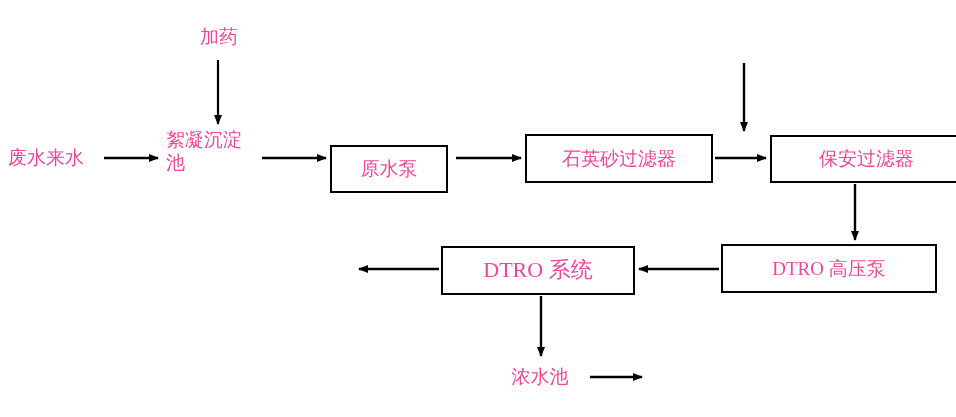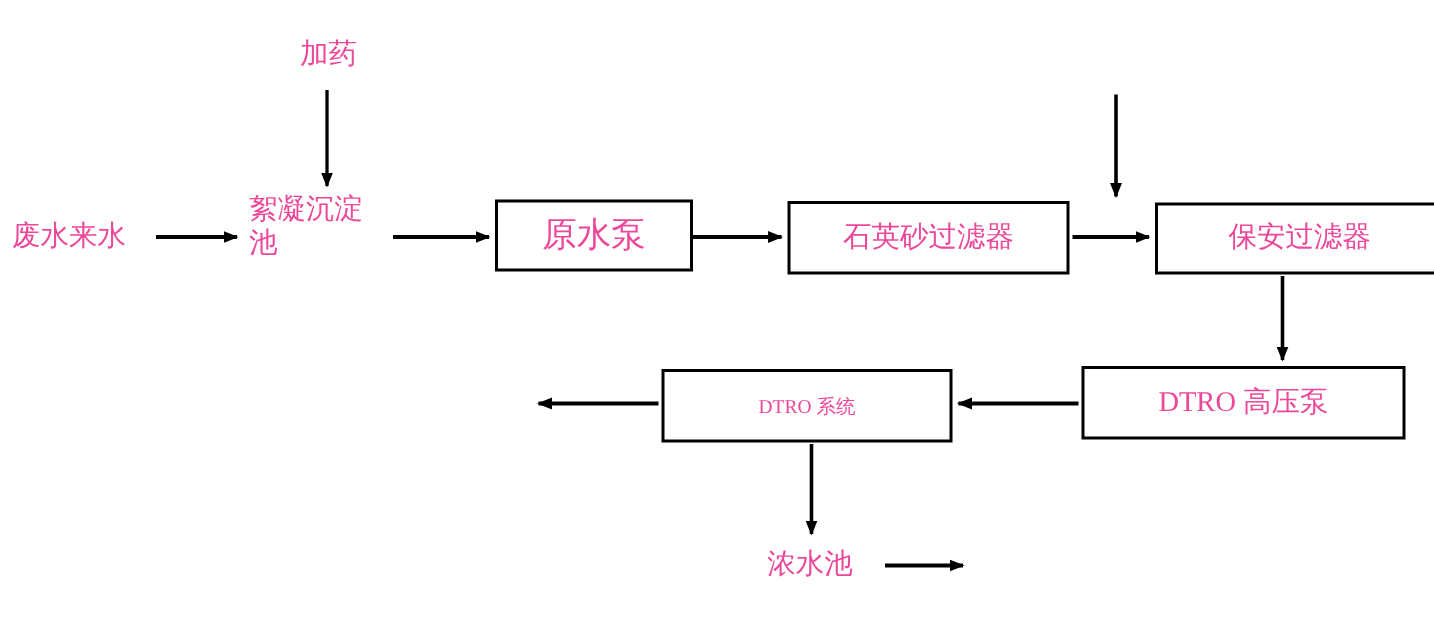--- a/index.html
+++ b/index.html
@@ -111,38 +111,38 @@
 
   <div class="node plain" style="left:187px;top:22px;width:64px;height:30px;font-size:19px;">
     <span>加药</span>
   </div>
 
   <div class="node plain label-left" style="left:166px;top:128px;width:90px;height:62px;font-size:19px;align-items:flex-start;">
     <span>絮凝沉淀
 池</span>
   </div>
 
-  <div class="node boxed" style="left:330px;top:133px;width:132px;height:48px;font-size:23px;">
+  <div class="node boxed" style="left:330px;top:145px;width:118px;height:48px;font-size:19px;">
     <span>原水泵</span>
   </div>
 
   <div class="node boxed" style="left:525px;top:134px;width:188px;height:49px;font-size:19px;">
     <span>石英砂过滤器</span>
   </div>
 
 
   <div class="node boxed" style="left:770px;top:135px;width:193px;height:48px;font-size:19px;">
     <span>保安过滤器</span>
   </div>
 
   <div class="node boxed" style="left:721px;top:244px;width:216px;height:49px;font-size:19px;">
     <span>DTRO 高压泵</span>
   </div>
 
-  <div class="node boxed" style="left:441px;top:246px;width:194px;height:49px;font-size:13px;">
+  <div class="node boxed" style="left:441px;top:246px;width:194px;height:49px;font-size:22px;">
     <span>DTRO 系统</span>
   </div>
 
 
   <div class="node plain" style="left:500px;top:362px;width:80px;height:30px;font-size:19px;">
     <span>浓水池</span>
   </div>
 
 
 </div>

